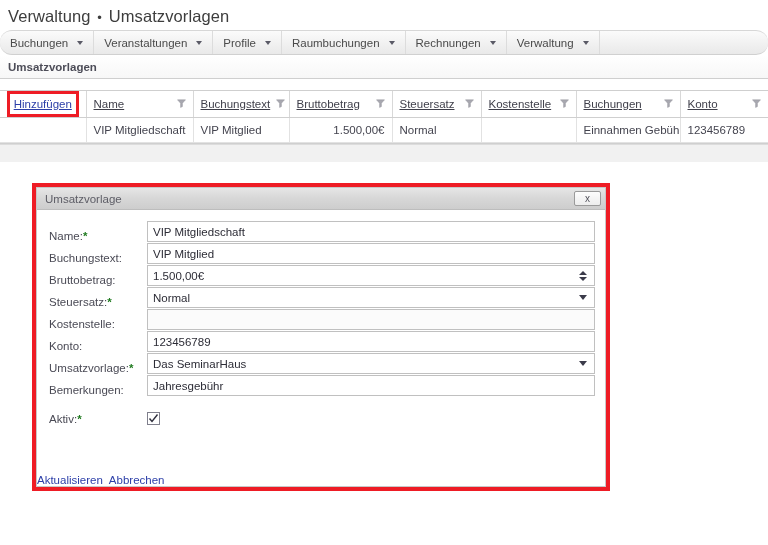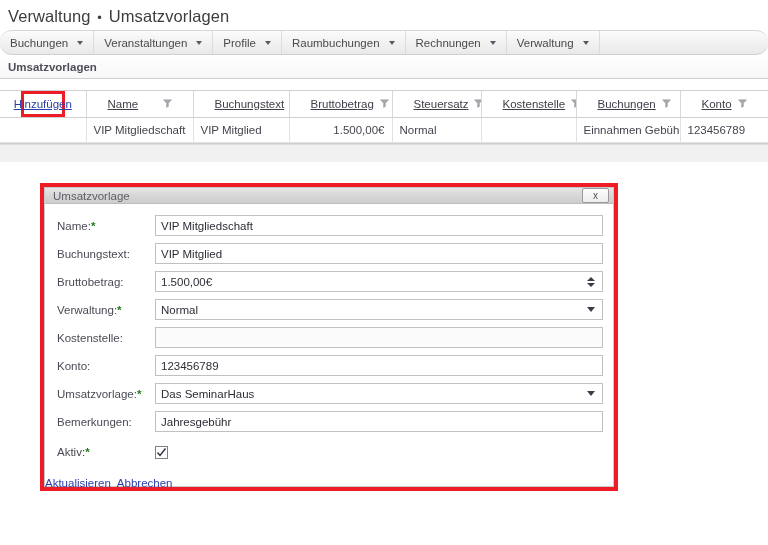--- a/index.html
+++ b/index.html
@@ -79,21 +79,21 @@
     border-collapse: collapse;
     width: 100%;
     table-layout: fixed;
     font-size: 11.5px;
   }
   table.grid th {
     background: #ffffff;
     border-right: 1px solid #d8d8d8;
     border-bottom: 1px solid #cfcfcf;
     height: 26px;
-    padding: 0 21px;
+    padding: 0 7px;
     text-align: left;
     font-weight: normal;
     color: #3f3f4a;
     vertical-align: middle;
     white-space: nowrap;
     overflow: hidden;
   }
   table.grid th .th-in {
     display: flex; align-items: center; justify-content: space-between; gap: 6px; text-decoration: underline;
   }
@@ -131,21 +131,21 @@
     font-size: 11.5px;
     cursor: pointer;
   }
 
   
   .funnel { flex: 0 0 auto; opacity: .75; }
 
   
   .dialog-outer {
     position: absolute;
-    left: 40px;
+    left: 32px;
     top: 183px;
     width: 578px;
     height: 308px;
     border: 4px solid #ee1c25;
     background: #ffffff;
     box-sizing: border-box;
   }
   .dialog {
     position: absolute;
     inset: 0;
@@ -173,22 +173,22 @@
     display: flex; align-items: center; justify-content: center;
     font-size: 10px; color: #53535c;
     cursor: pointer;
     line-height: 1;
   }
 
   .dlg-body { padding: 11px 10px 0 12px; flex: 1; }
 
   .frow {
     display: flex;
-    align-items: center;
-    margin-bottom: 7px;
+    align-items: flex-end;
+    margin-bottom: 1px;
     height: 21px;
   }
   .flabel {
     width: 98px;
     flex: 0 0 98px;
     font-size: 11.5px;
     color: #4a4a55;
     white-space: nowrap;
   }
   .req { color: #1f7a1f; font-weight: bold; }
@@ -414,21 +414,21 @@
           <div class="flabel"><span>Bruttobetrag:</span></div>
           <div class="fctl">
             <span class="val">1.500,00€</span>
             <span class="spinner">
               <span class="sp-up"></span>
               <span class="sp-down"></span>
             </span>
           </div>
         </div>
         <div class="frow">
-          <div class="flabel"><span>Verwaltung:</span><span class="req">*</span></div>
+          <div class="flabel"><span>Steuersatz:</span><span class="req">*</span></div>
           <div class="fctl">
             <span class="val">Normal</span>
             <span class="dd-arrow"></span>
           </div>
         </div>
         <div class="frow">
           <div class="flabel"><span>Kostenstelle:</span></div>
           <div class="fctl grayed">
             <span class="val"></span>
           </div>

